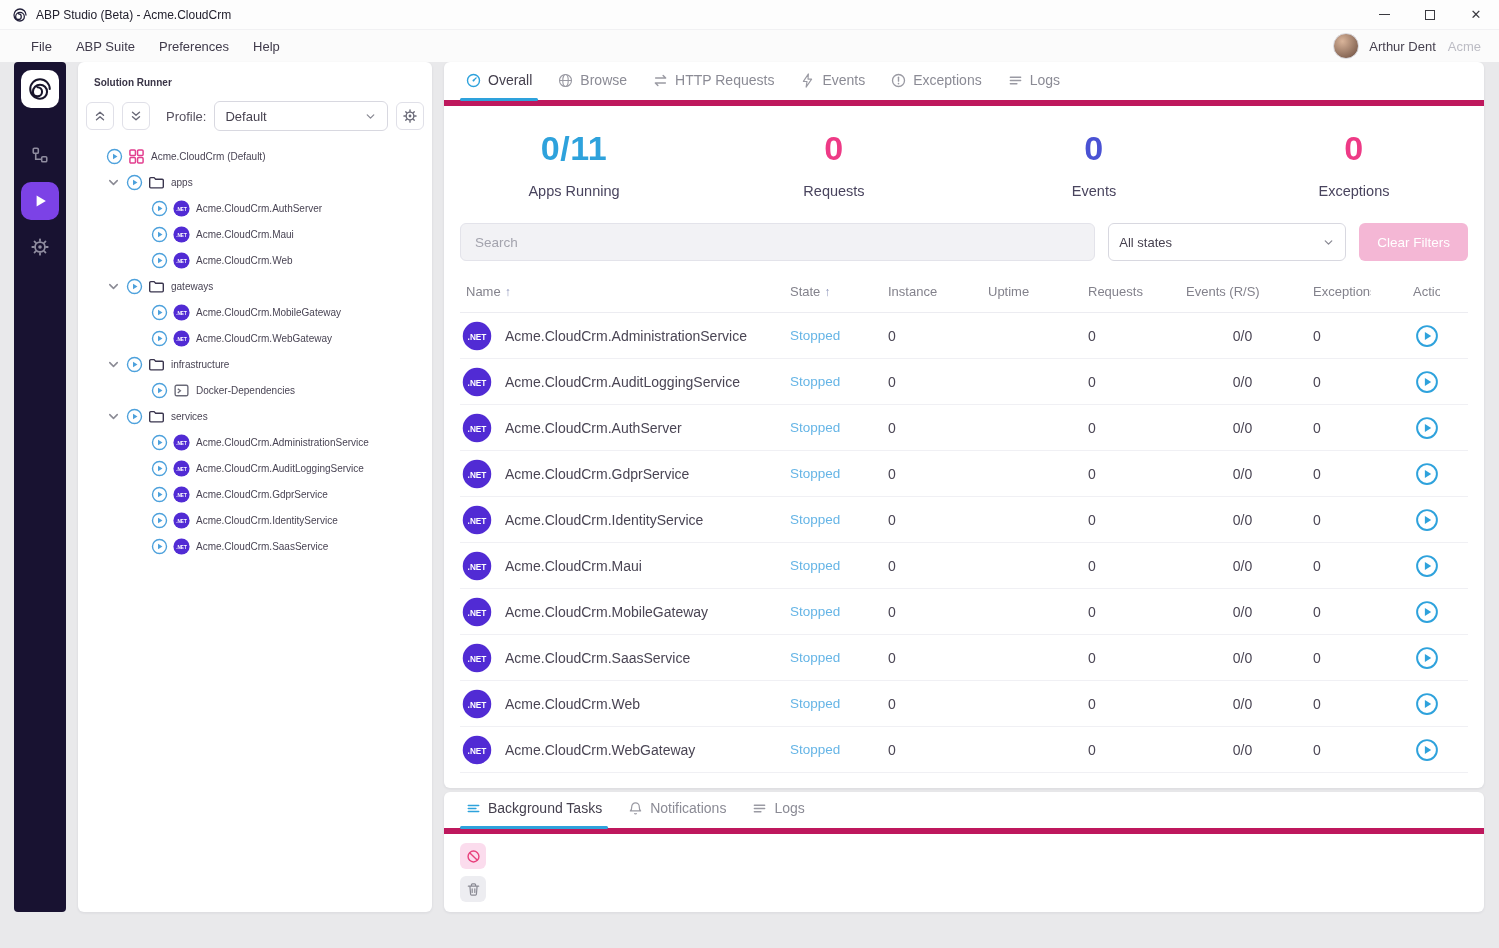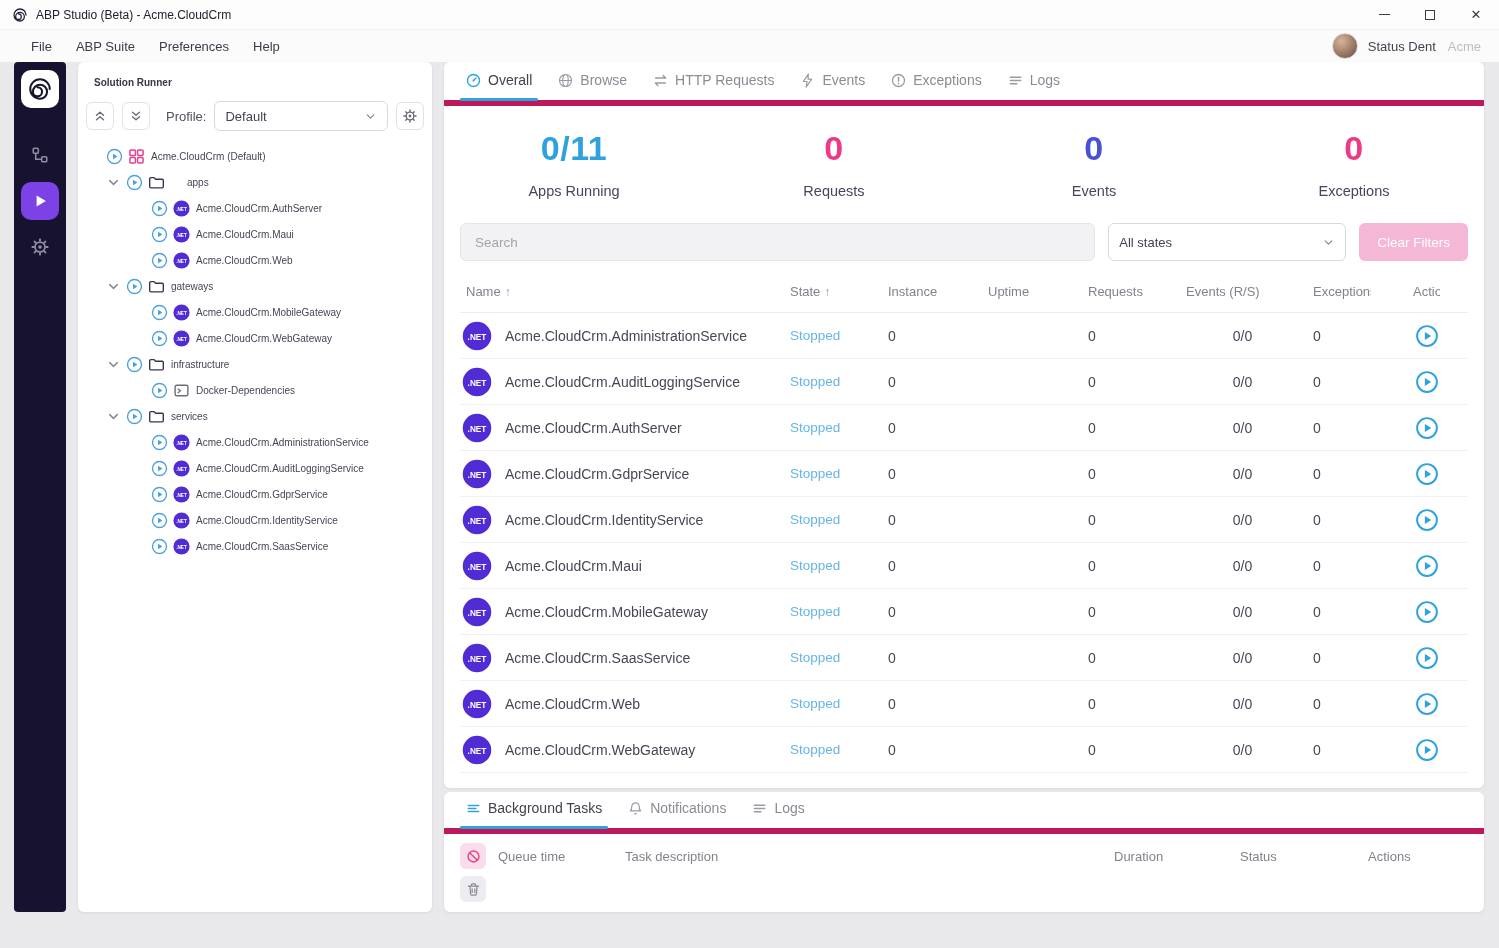--- a/index.html
+++ b/index.html
@@ -148,21 +148,21 @@
     </div>
   </header>
 
   <nav class="menubar">
     <button class="menu-item">File</button>
       <button class="menu-item">ABP Suite</button>
       <button class="menu-item">Preferences</button>
       <button class="menu-item">Help</button>
     <div class="menu-right">
       <span class="avatar"></span>
-      <span class="user-name">Status Dent</span>
+      <span class="user-name">Arthur Dent</span>
       <span class="user-org">Acme</span>
     </div>
   </nav>
 
   <div class="content">
 
     <aside class="rail">
       <div class="rail-logo">
           <span class="ic">
             <svg viewBox="0 0 24 24">
@@ -264,21 +264,21 @@
                 <svg viewBox="0 0 16 16" fill="none" stroke="currentColor" stroke-width="1.4">
                   <rect x="1.8" y="1.8" width="5.2" height="5.2" rx="1"></rect>
                   <rect x="9" y="1.8" width="5.2" height="5.2" rx="1"></rect>
                   <rect x="1.8" y="9" width="5.2" height="5.2" rx="1"></rect>
                   <rect x="9" y="9" width="5.2" height="5.2" rx="1"></rect>
                 </svg>
               </span>
             </span>
             <span class="tree-label">Acme.CloudCrm (Default)</span>
           </div>
-          <div class="tree-row" style="padding-left: 24px; gap: 16px;">
+          <div class="tree-row" style="padding-left: 24px;">
             <span class="tree-icons">
               <span class="ic ti chevron-down-icon">
                 <svg viewBox="0 0 16 16">
                   <path d="M4 6l4 4 4-4" fill="none" stroke="currentColor" stroke-width="1.6" stroke-linecap="round" stroke-linejoin="round"></path>
                 </svg>
               </span>
               <span class="ic ti play-circle-icon">
                 <svg viewBox="0 0 16 16">
                   <circle cx="8" cy="8" r="6.6" fill="none" stroke="currentColor" stroke-width="1.3"></circle>
                   <path d="M6.6 5.3l4.2 2.7-4.2 2.7z" fill="currentColor"></path>
@@ -980,27 +980,20 @@
               </button>
             <button class="gbtn">
                 <span class="ic">
                   <svg viewBox="0 0 16 16" fill="none" stroke="currentColor" stroke-width="1.3" stroke-linecap="round">
                     <path d="M2.5 4.5h11M5.8 4.3V3a1 1 0 0 1 1-1h2.4a1 1 0 0 1 1 1v1.3M4.2 4.7l.7 8.3a1 1 0 0 0 1 .9h4.2a1 1 0 0 0 1-.9l.7-8.3"></path>
                     <path d="M6.6 7.2v3.9M9.4 7.2v3.9"></path>
                   </svg>
                 </span>
               </button>
           </div>
-          <div class="bt-headers">
-            <span>Queue time</span>
-            <span>Task description</span>
-            <span>Duration</span>
-            <span>Status</span>
-            <span>Actions</span>
-          </div>
         </div>
       </div>
 
     </section>
   </div>
 
 
 </div>
 
 </body></html>

